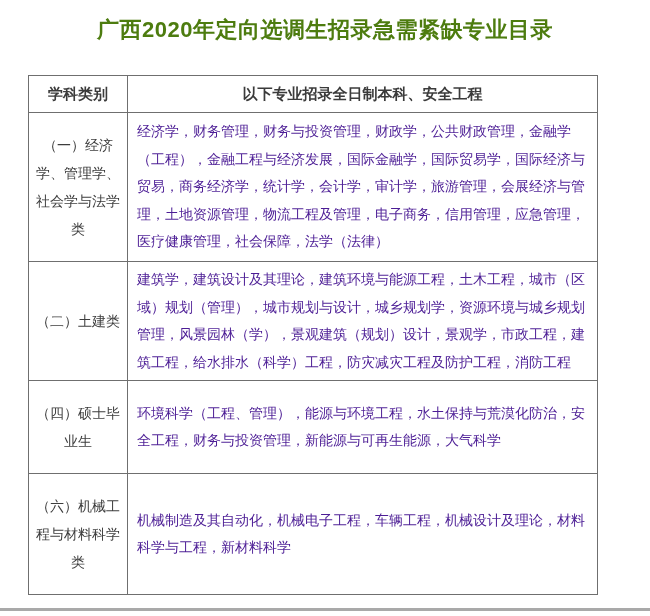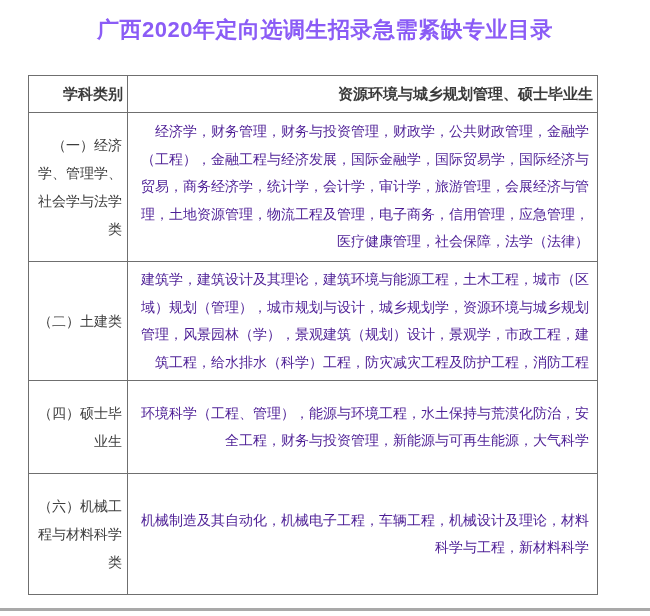--- a/index.html
+++ b/index.html
@@ -14,37 +14,36 @@
     overflow: hidden;
   }
   .doc-title {
     position: absolute;
     top: 15px;
     left: 0;
     width: 650px;
     text-align: center;
     font-size: 22px;
     font-weight: bold;
-    color: #8b5cf6;
+    color: #4d7c0f;
     letter-spacing: 0.5px;
   }
   table.catalog {
     position: absolute;
     left: 28px;
     top: 75px;
     width: 569px;
     border-collapse: collapse;
     table-layout: fixed;
     background: #ffffff;
   }
   table.catalog th,
   table.catalog td {
     border: 1px solid #6f6f6f;
     box-sizing: border-box;
-    text-align: right;
   }
   col.c-cat { width: 99px; }
   col.c-majors { width: 470px; }
   th.hdr {
     height: 37px;
     font-size: 15px;
     font-weight: bold;
     text-align: center;
     vertical-align: middle;
     color: #3b3b3b;
@@ -87,21 +86,21 @@
 <div class="doc-title">广西2020年定向选调生招录急需紧缺专业目录</div>
 
 <table class="catalog">
   <colgroup>
     <col class="c-cat">
     <col class="c-majors">
   </colgroup>
   <thead>
     <tr>
       <th class="hdr">学科类别</th>
-      <th class="hdr">资源环境与城乡规划管理、硕士毕业生</th>
+      <th class="hdr">以下专业招录全日制本科、安全工程</th>
     </tr>
   </thead>
   <tbody>
     <tr class="r1">
       <td class="cat">（一）经济学、管理学、社会学与法学类</td>
       <td class="majors">经济学，财务管理，财务与投资管理，财政学，公共财政管理，金融学（工程），金融工程与经济发展，国际金融学，国际贸易学，国际经济与贸易，商务经济学，统计学，会计学，审计学，旅游管理，会展经济与管理，土地资源管理，物流工程及管理，电子商务，信用管理，应急管理，医疗健康管理，社会保障，法学（法律）</td>
     </tr>
     <tr class="r2">
       <td class="cat">（二）土建类</td>
       <td class="majors">建筑学，建筑设计及其理论，建筑环境与能源工程，土木工程，城市（区域）规划（管理），城市规划与设计，城乡规划学，资源环境与城乡规划管理，风景园林（学），景观建筑（规划）设计，景观学，市政工程，建筑工程，给水排水（科学）工程，防灾减灾工程及防护工程，消防工程</td>

